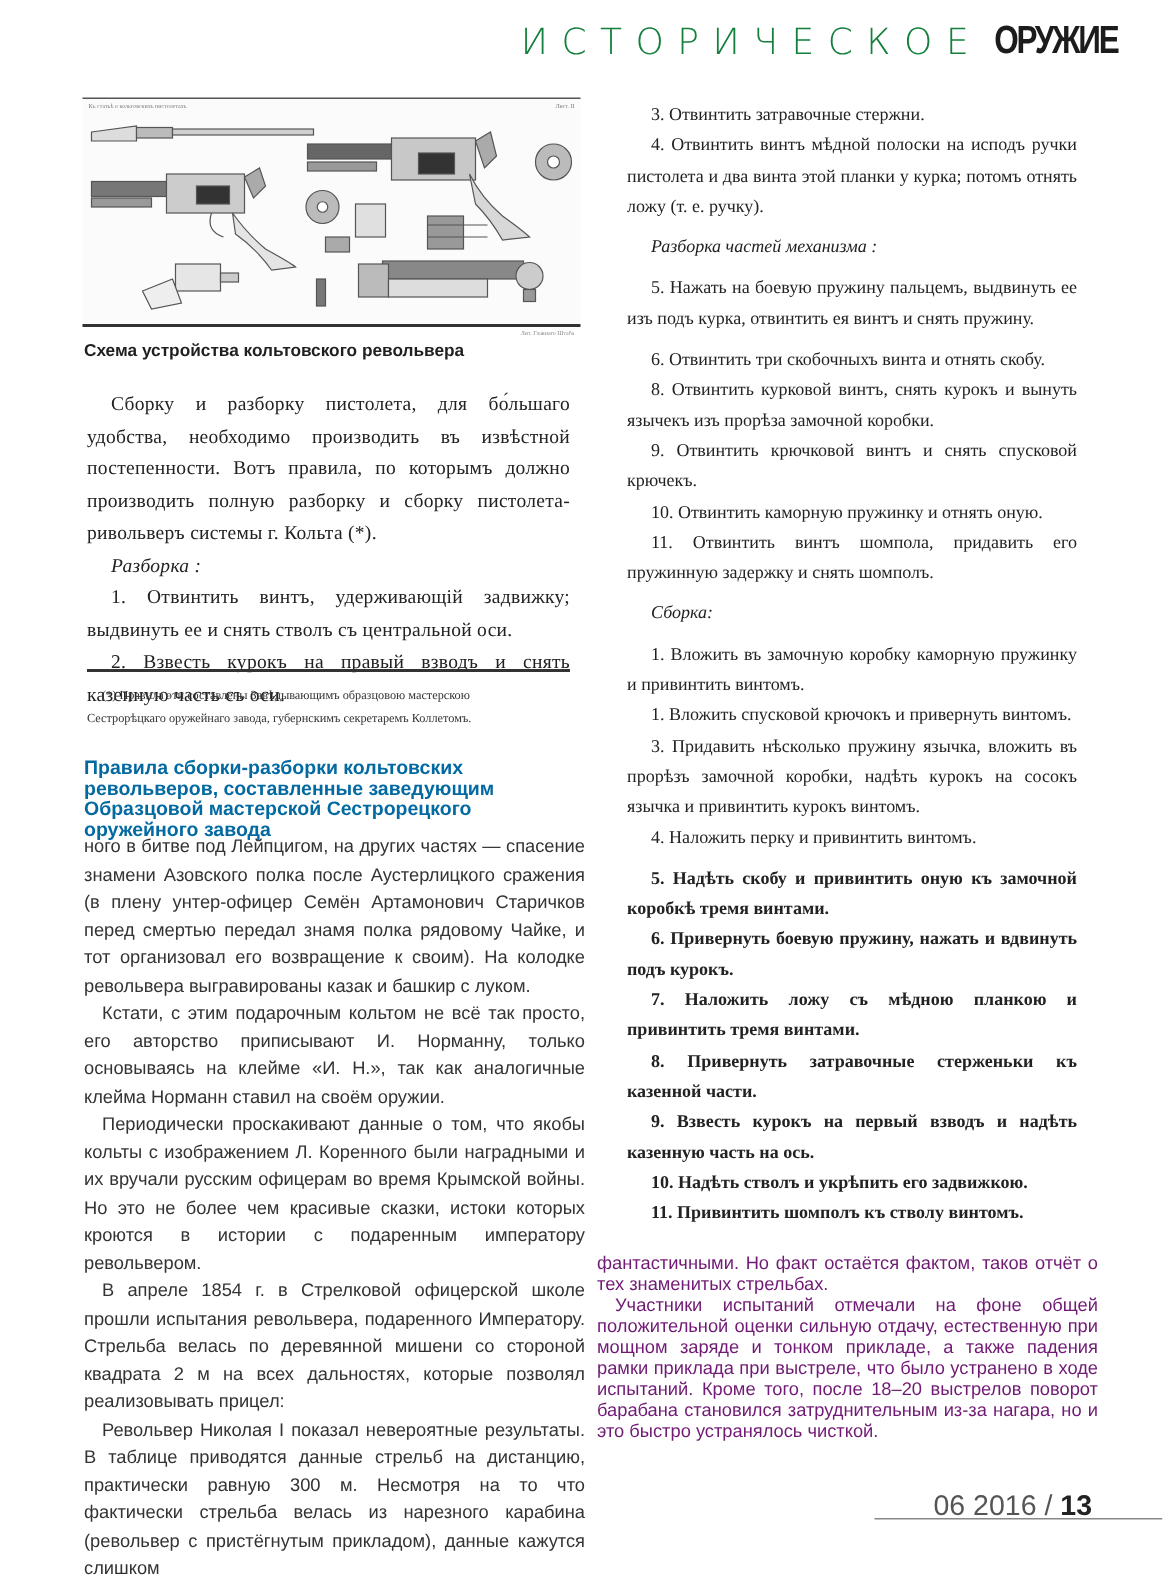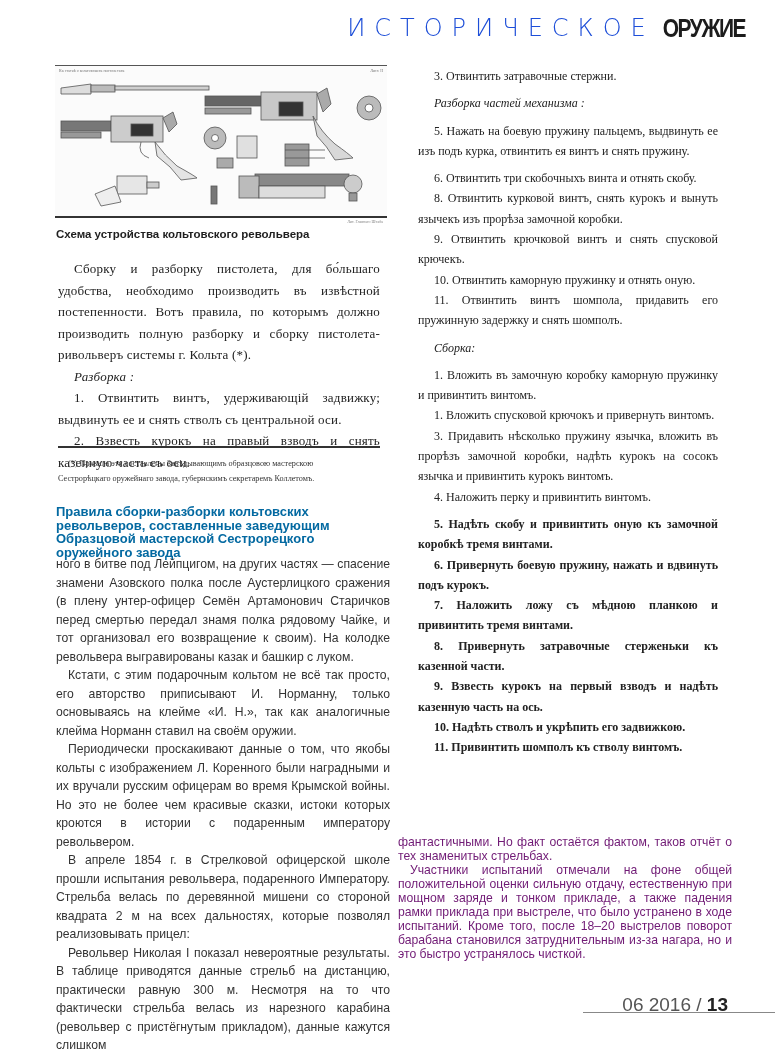--- a/index.html
+++ b/index.html
@@ -1,19 +1,19 @@
 <!DOCTYPE html>
 <html><head>
 <meta charset="utf-8">
 <style>
   html, body { margin: 0; padding: 0; background: #ffffff; }
   body { width: 775px; height: 1050px; position: relative; overflow: hidden; font-family: "Liberation Sans", sans-serif; color: #2a2a2a; }
 
   .header { position: absolute; top: 14px; right: 30px; display: flex; align-items: center; }
-  .header-title { font-family: "DejaVu Sans", sans-serif; font-weight: 300; font-size: 24px; letter-spacing: 9px; color: #1d4ed8; }
+  .header-title { font-family: "DejaVu Sans", sans-serif; font-weight: 300; font-size: 24px; letter-spacing: 9px; color: #15803d; }
   .header-logo { margin-left: 8px; font-family: "Liberation Sans", sans-serif; font-weight: 700; font-size: 21px; letter-spacing: -1.5px; color: #1c1c1c; transform: scaleY(1.25); }
 
   
   .figure { position: absolute; left: 55px; top: 65px; width: 332px; height: 150px; border-top: 1px solid #555; border-bottom: 2px solid #333; background: #fbfbfb; }
   .figure-topline { position: absolute; left: 4px; top: 2px; font-family: "Liberation Serif", serif; font-size: 4px; color: #777; }
   .figure-corner { position: absolute; right: 4px; top: 2px; font-family: "Liberation Serif", serif; font-size: 4px; color: #777; }
   .figure-bottomline { position: absolute; right: 4px; bottom: -8px; font-family: "Liberation Serif", serif; font-size: 4px; color: #888; }
   .figure svg { position: absolute; left: 0; top: 0; }
 
   .caption { position: absolute; left: 56px; top: 228px; font-weight: 700; font-size: 11.5px; color: #1f1f1f; }
@@ -123,20 +123,21 @@
   <p>ного в битве под Лейпцигом, на других частях — спасение знамени Азовского полка после Аустерлицкого сражения (в плену унтер-офицер Семён Артамонович Старичков перед смертью передал знамя полка рядовому Чайке, и тот организовал его возвращение к своим). На колодке револьвера выгравированы казак и башкир с луком.</p>
   <p class="ind">Кстати, с этим подарочным кольтом не всё так просто, его авторство приписывают И. Норманну, только основываясь на клейме «И. Н.», так как аналогичные клейма Норманн ставил на своём оружии.</p>
   <p class="ind">Периодически проскакивают данные о том, что якобы кольты с изображением Л. Коренного были наградными и их вручали русским офицерам во время Крымской войны. Но это не более чем красивые сказки, истоки которых кроются в истории с подаренным императору револьвером.</p>
   <p class="ind">В апреле 1854 г. в Стрелковой офицерской школе прошли испытания револьвера, подаренного Императору. Стрельба велась по деревянной мишени со стороной квадрата 2 м на всех дальностях, которые позволял реализовывать прицел:</p>
   <p class="ind">Револьвер Николая I показал невероятные результаты. В таблице приводятся данные стрельб на дистанцию, практически равную 300 м. Несмотря на то что фактически стрельба велась из нарезного карабина (револьвер с пристёгнутым прикладом), данные кажутся слишком</p>
 </div>
 
 <div class="scan scan-right">
   <div class="block">
     <p>3. Отвинтить затравочные стержни.</p>
+    <p>4. Отвинтить винтъ мѣдной полоски на исподъ ручки пистолета и два винта этой планки у курка; потомъ отнять ложу (т. е. ручку).</p>
   </div>
   <div class="block">
     <p class="sub">Разборка частей механизма :</p>
   </div>
   <div class="block">
     <p>5. Нажать на боевую пружину пальцемъ, выдвинуть ее изъ подъ курка, отвинтить ея винтъ и снять пружину.</p>
   </div>
   <div class="block">
     <p>6. Отвинтить три скобочныхъ винта и отнять скобу.</p>
     <p>8. Отвинтить курковой винтъ, снять курокъ и вынуть язычекъ изъ прорѣза замочной коробки.</p>

